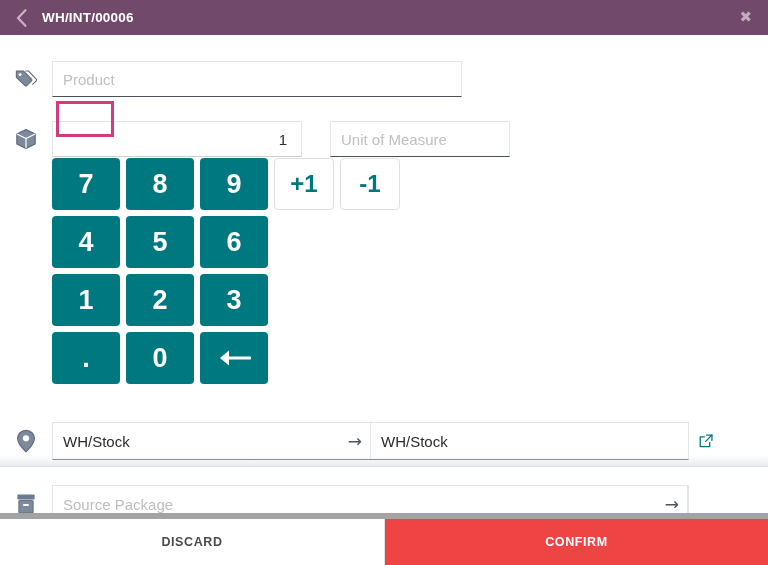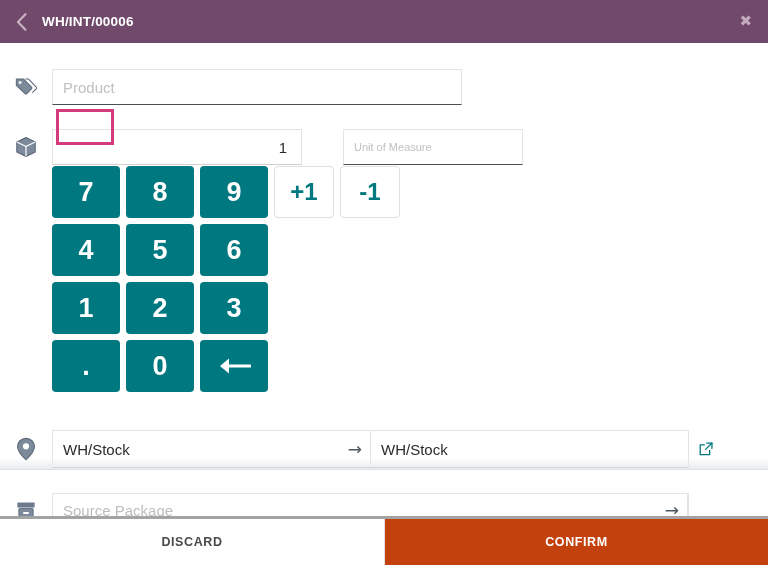--- a/index.html
+++ b/index.html
@@ -19,21 +19,21 @@
     position: relative;
     width: 768px;
     height: 565px;
     background: #ffffff;
     display: flex;
     flex-direction: column;
   }
 
   
   .header {
-    height: 43px;
+    height: 35px;
     min-height: 35px;
     background: #71496a;
     display: flex;
     align-items: center;
     padding: 0 14px 0 8px;
     position: relative;
   }
   .hdr-back {
     width: 26px;
     height: 26px;
@@ -140,22 +140,22 @@
   .qty-input {
     width: 250px;
     height: 36px;
     text-align: right;
     padding-right: 14px;
     font-size: 15px;
   }
   .uom-input {
     width: 180px;
     height: 36px;
-    margin-left: 41px;
-    font-size: 11px;
+    margin-left: 28px;
+    font-size: 15px;
   }
 
   
   .numpad {
     position: absolute;
     left: 52px;
     top: 123px;
     display: flex;
     align-items: flex-start;
   }
@@ -213,21 +213,21 @@
   .dual {
     display: flex;
     align-items: stretch;
     box-sizing: border-box;
     border: 1px solid #e4e4e4;
     border-bottom: 1px solid #4b4f56;
     background: #fff;
     height: 38px;
     width: 637px;
   }
-  .dual.soft-bottom { border-bottom: 5px solid #0f766e; }
+  .dual.soft-bottom { border-bottom: 1px solid #0f766e; }
   .dual .half {
     display: flex;
     align-items: center;
     flex: 1 1 0;
     min-width: 0;
     position: relative;
   }
   .dual .half.left { border-right: 1px solid #e4e4e4; }
   .cell-inp {
     border: none;
@@ -269,37 +269,37 @@
     right: 0;
     bottom: 46px;
     height: 12px;
     background: linear-gradient(to bottom, rgba(255,255,255,0) 0%, #e9ebee 92%, #cfd3d8 100%);
     pointer-events: none;
   }
   .footer {
     height: 46px;
     min-height: 46px;
     display: flex;
-    border-top: 3px solid #a3a3a3;
+    border-top: 6px solid #a3a3a3;
   }
   .btn-discard {
     width: 385px;
     background: #ffffff;
     color: #4a4a4a;
     border: none;
     border-right: 1px solid #e0e0e0;
     font-family: "Liberation Sans", sans-serif;
     font-size: 12.5px;
     font-weight: bold;
     letter-spacing: 0.6px;
     cursor: pointer;
   }
   .btn-confirm {
     flex: 1 1 auto;
-    background: #c2410c;
+    background: #ef4444;
     color: #ffffff;
     border: none;
     font-family: "Liberation Sans", sans-serif;
     font-size: 12.5px;
     font-weight: bold;
     letter-spacing: 0.6px;
     cursor: pointer;
   }
 </style>
 </head>

